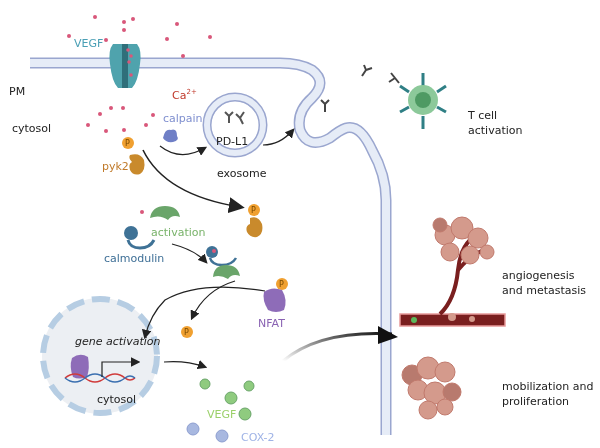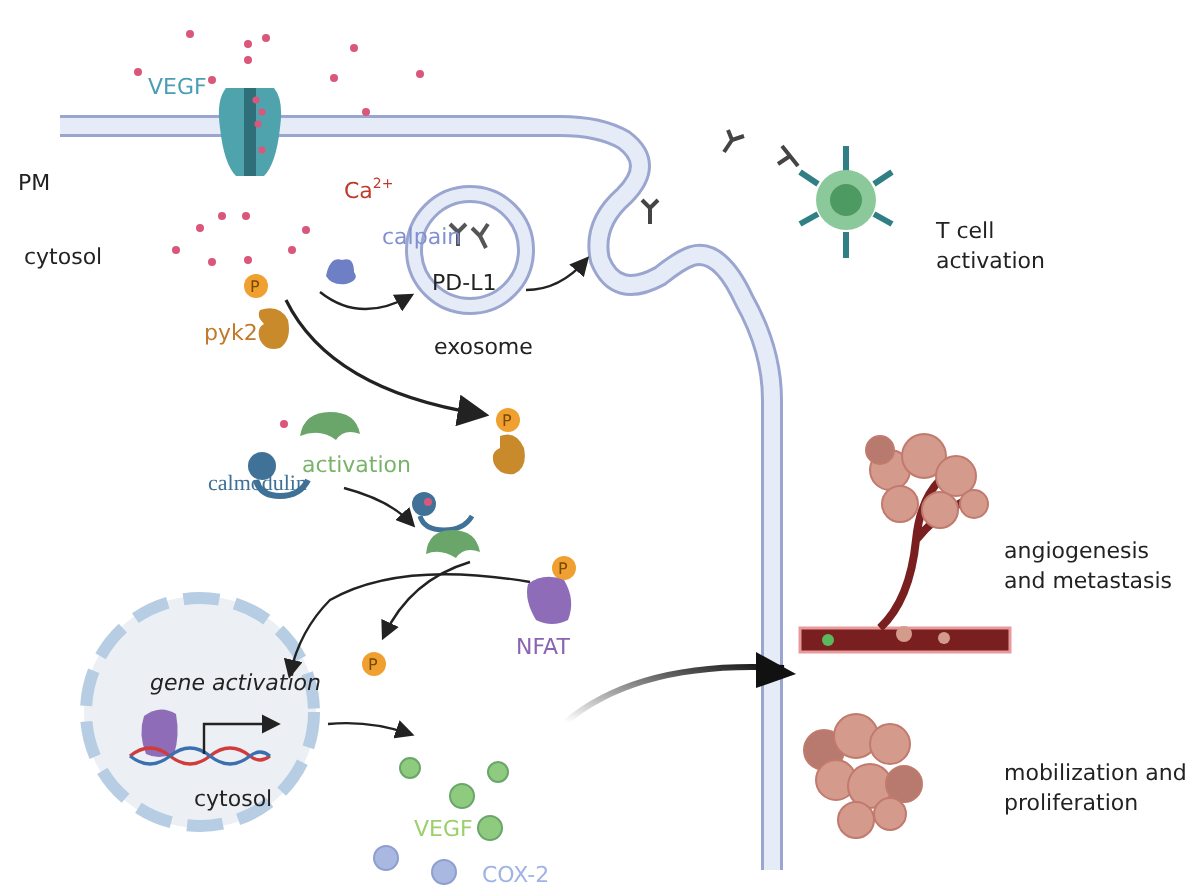--- a/index.html
+++ b/index.html
@@ -1,21 +1,21 @@
 <!DOCTYPE html>
 <html><head>
 <meta charset="utf-8">
 <style>
   html, body { margin:0; padding:0; background:#ffffff; }
   body { width:600px; height:448px; position:relative; overflow:hidden; font-family:"DejaVu Sans", sans-serif; }
   #stage { position:absolute; left:0; top:0; width:600px; height:448px; }
   .lbl { position:absolute; font-size:11px; color:#222; white-space:nowrap; line-height:13px; }
   .ca { color:#c0392b; }
   .orai { color:#4a9fb5; }
-  .calpain { color:#7f8fcf;margin-left:28px; }
+  .calpain { color:#7f8fcf; }
   .pyk2 { color:#c07a2a; }
   .calcineurin { color:#79b36a; }
   .calmodulin { color:#3e6f96; }
   .nfat { color:#8a63b3; }
   .vegf { color:#9bd06a; }
   .cox2 { color:#9fb3e6;text-align:right; }
   sup { font-size:7px; vertical-align:5px; }
 </style>
 </head>
 <body>
@@ -215,21 +215,21 @@
   
   <span class="lbl" style="left:9px;top:72px;margin-top:13px;">PM</span>
   <span class="lbl" style="left:12px;top:122px;">cytosol</span>
   <span class="lbl orai" style="left:74px;top:37px;">VEGF</span>
   <span class="lbl ca" style="left:172px;top:86px;"><span>Ca</span><sup>2+</sup></span>
   <span class="lbl calpain" style="left:163px;top:112px;">calpain</span>
   <span class="lbl" style="left:216px;top:135px;">PD-L1</span>
   <span class="lbl" style="left:217px;top:167px;">exosome</span>
   <span class="lbl pyk2" style="left:102px;top:160px;">pyk2</span>
   <span class="lbl calcineurin" style="left:151px;top:226px;">activation</span>
-  <span class="lbl calmodulin" style="left:104px;top:236px;font-family:Liberation Serif, serif;">calmodulin</span>
+  <span class="lbl calmodulin" style="left:104px;top:252px;">calmodulin</span>
   <span class="lbl nfat" style="left:258px;top:317px;text-align:center;">NFAT</span>
   <span class="lbl" style="left:75px;top:335px;font-style:italic;">gene activation</span>
   <span class="lbl" style="left:97px;top:393px;">cytosol</span>
   <span class="lbl vegf" style="left:207px;top:408px;">VEGF</span>
   <span class="lbl cox2" style="left:241px;top:431px;">COX-2</span>
   <span class="lbl" style="left:468px;top:109px;">T cell</span>
   <span class="lbl" style="left:468px;top:124px;">activation</span>
   <span class="lbl" style="left:502px;top:269px;">angiogenesis</span>
   <span class="lbl" style="left:502px;top:380px;">mobilization and</span>
   <span class="lbl" style="left:502px;top:284px;">and metastasis</span>

